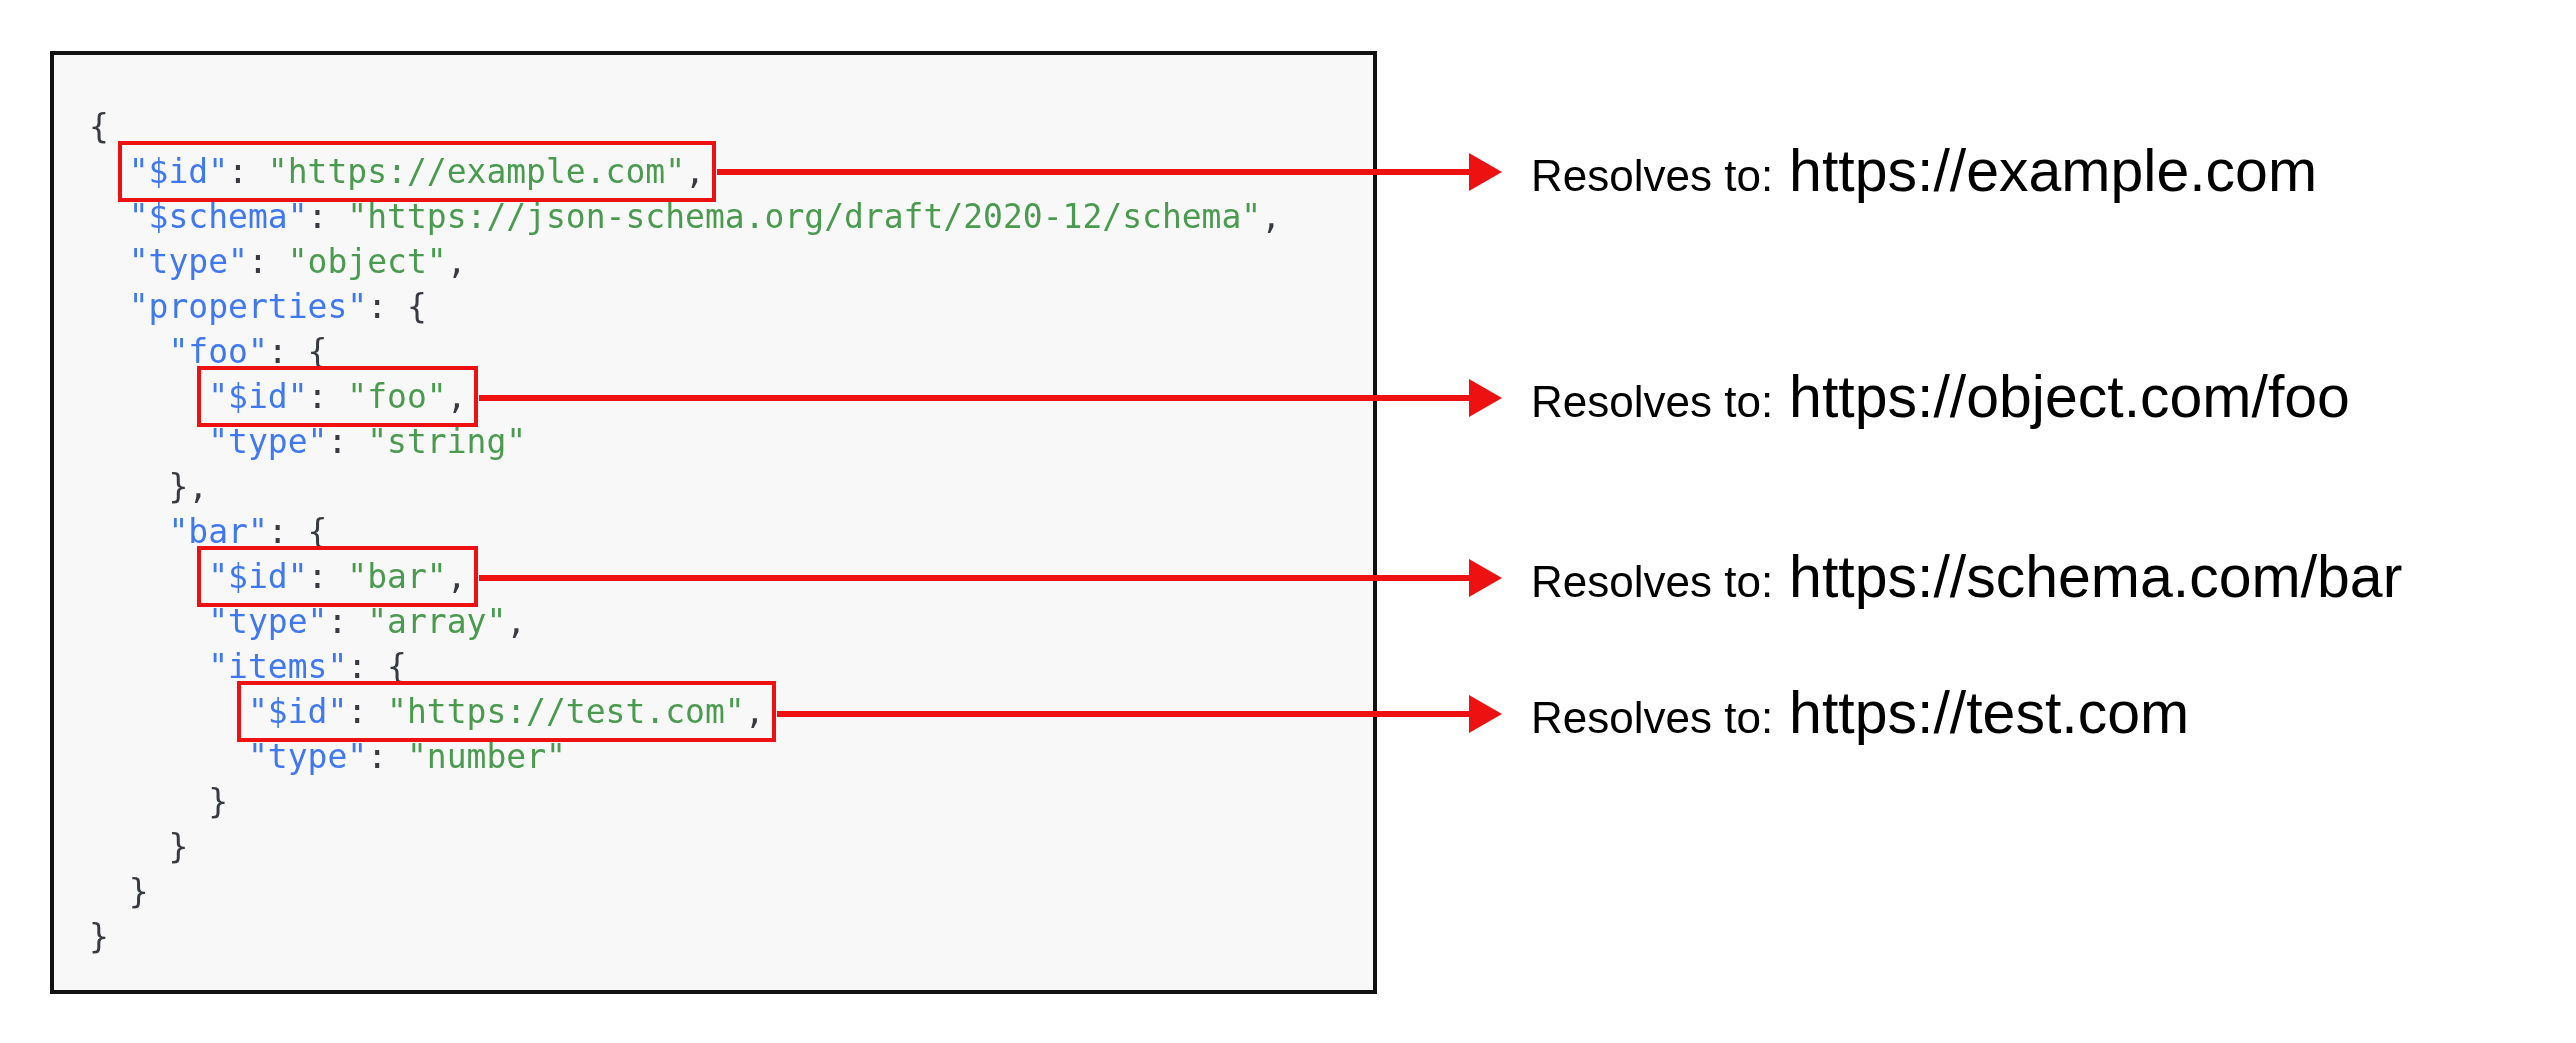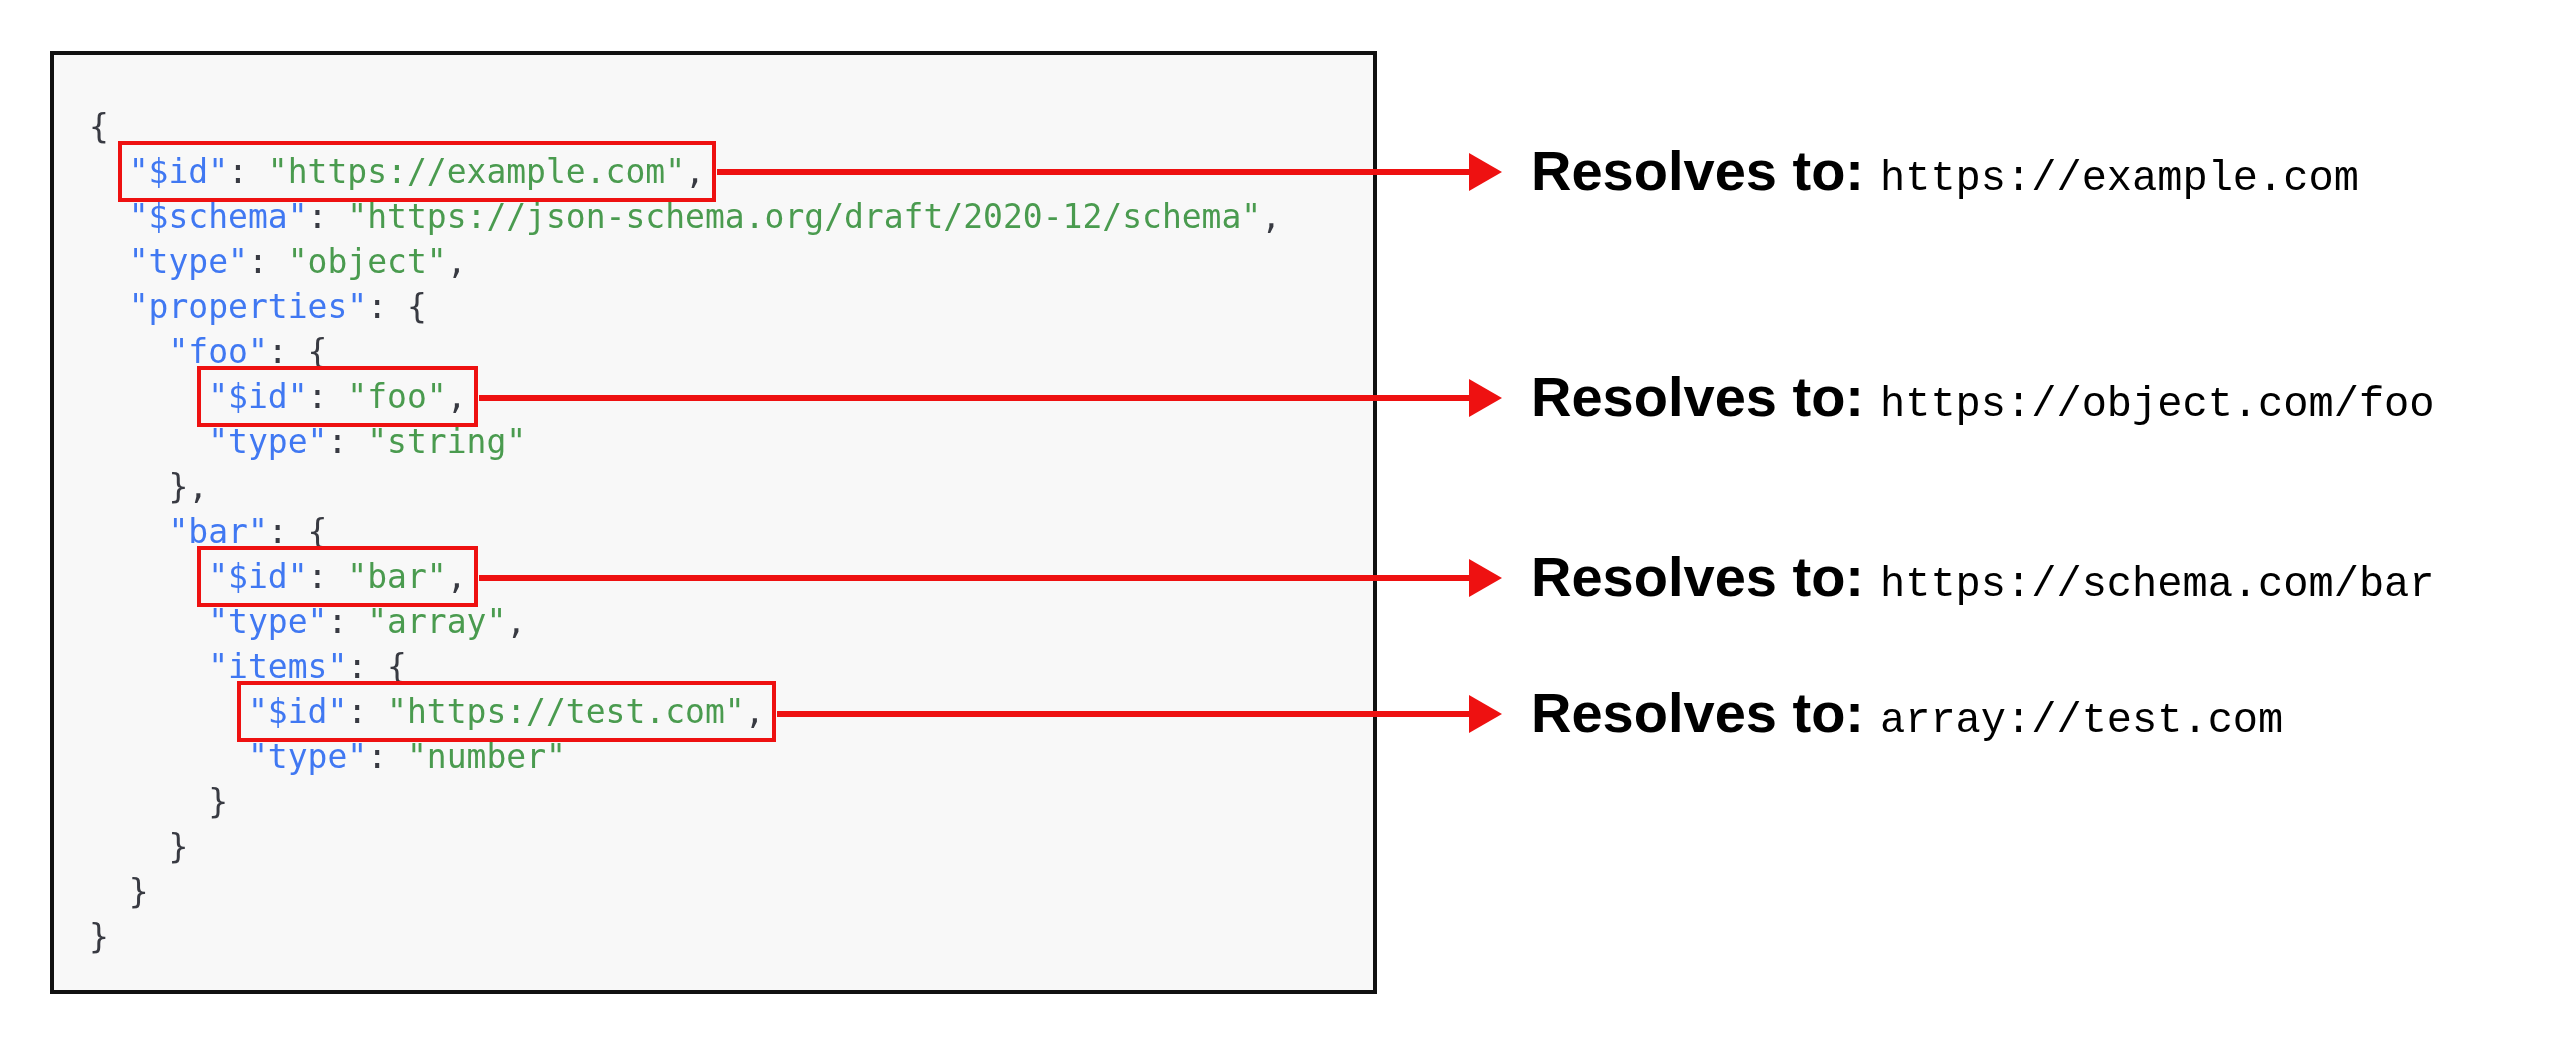--- a/index.html
+++ b/index.html
@@ -38,22 +38,22 @@
   .arrow-head{
     position:absolute;width:0;height:0;
     border-top:19px solid transparent;
     border-bottom:19px solid transparent;
     border-left:33px solid var(--highlight-red);
   }
   .ann{
     position:absolute;display:flex;align-items:baseline;gap:16px;
     transform:translateY(-52%);white-space:nowrap;color:var(--annotation-text);
   }
-  .ann-label{font-family:"Liberation Sans",sans-serif;font-weight:bold;font-size:56px}
-  .ann-value{font-family:Liberation Mono, monospace;font-size:42px}
+  .ann-label{font-family:"Liberation Sans",sans-serif;font-weight:normal;font-size:44px}
+  .ann-value{font-family:Liberation Sans, sans-serif;font-size:59px}
 </style>
 </head>
 <body>
 
 <div class="code-panel">
   <pre id="code"><div class="code-line"><span class="tk-p">{</span></div><div class="code-line">  <span class="hl"><span class="tk-k">"$id"</span><span class="tk-p">: </span><span class="tk-s">"https://example.com"</span><span class="tk-p">,</span></span></div><div class="code-line">  <span class="tk-k">"$schema"</span><span class="tk-p">: </span><span class="tk-s">"https://json-schema.org/draft/2020-12/schema"</span><span class="tk-p">,</span></div><div class="code-line">  <span class="tk-k">"type"</span><span class="tk-p">: </span><span class="tk-s">"object"</span><span class="tk-p">,</span></div><div class="code-line">  <span class="tk-k">"properties"</span><span class="tk-p">: {</span></div><div class="code-line">    <span class="tk-k">"foo"</span><span class="tk-p">: {</span></div><div class="code-line">      <span class="hl"><span class="tk-k">"$id"</span><span class="tk-p">: </span><span class="tk-s">"foo"</span><span class="tk-p">,</span></span></div><div class="code-line">      <span class="tk-k">"type"</span><span class="tk-p">: </span><span class="tk-s">"string"</span></div><div class="code-line">    <span class="tk-p">},</span></div><div class="code-line">    <span class="tk-k">"bar"</span><span class="tk-p">: {</span></div><div class="code-line">      <span class="hl"><span class="tk-k">"$id"</span><span class="tk-p">: </span><span class="tk-s">"bar"</span><span class="tk-p">,</span></span></div><div class="code-line">      <span class="tk-k">"type"</span><span class="tk-p">: </span><span class="tk-s">"array"</span><span class="tk-p">,</span></div><div class="code-line">      <span class="tk-k">"items"</span><span class="tk-p">: {</span></div><div class="code-line">        <span class="hl"><span class="tk-k">"$id"</span><span class="tk-p">: </span><span class="tk-s">"https://test.com"</span><span class="tk-p">,</span></span></div><div class="code-line">        <span class="tk-k">"type"</span><span class="tk-p">: </span><span class="tk-s">"number"</span></div><div class="code-line">      <span class="tk-p">}</span></div><div class="code-line">    <span class="tk-p">}</span></div><div class="code-line">  <span class="tk-p">}</span></div><div class="code-line"><span class="tk-p">}</span></div></pre>
 </div>
 <div id="overlay">
     <div class="arrow-line" style="left: 717px; top: 169px; width: 754px;"></div>
     <div class="arrow-head" style="left: 1469px; top: 153px;"></div>
@@ -70,16 +70,16 @@
     <div class="arrow-line" style="left: 479px; top: 575px; width: 992px;"></div>
     <div class="arrow-head" style="left: 1469px; top: 559px;"></div>
     <div class="ann" style="left: 1531px; top: 578px;">
       <span class="ann-label">Resolves to:</span>
       <span class="ann-value">https://schema.com/bar</span>
     </div>
     <div class="arrow-line" style="left: 777px; top: 711px; width: 695px;"></div>
     <div class="arrow-head" style="left: 1469px; top: 695px;"></div>
     <div class="ann" style="left: 1531px; top: 714px;">
       <span class="ann-label">Resolves to:</span>
-      <span class="ann-value">array://test.com</span>
+      <span class="ann-value">https://test.com</span>
     </div>
   </div>
 
 
 </body></html>

